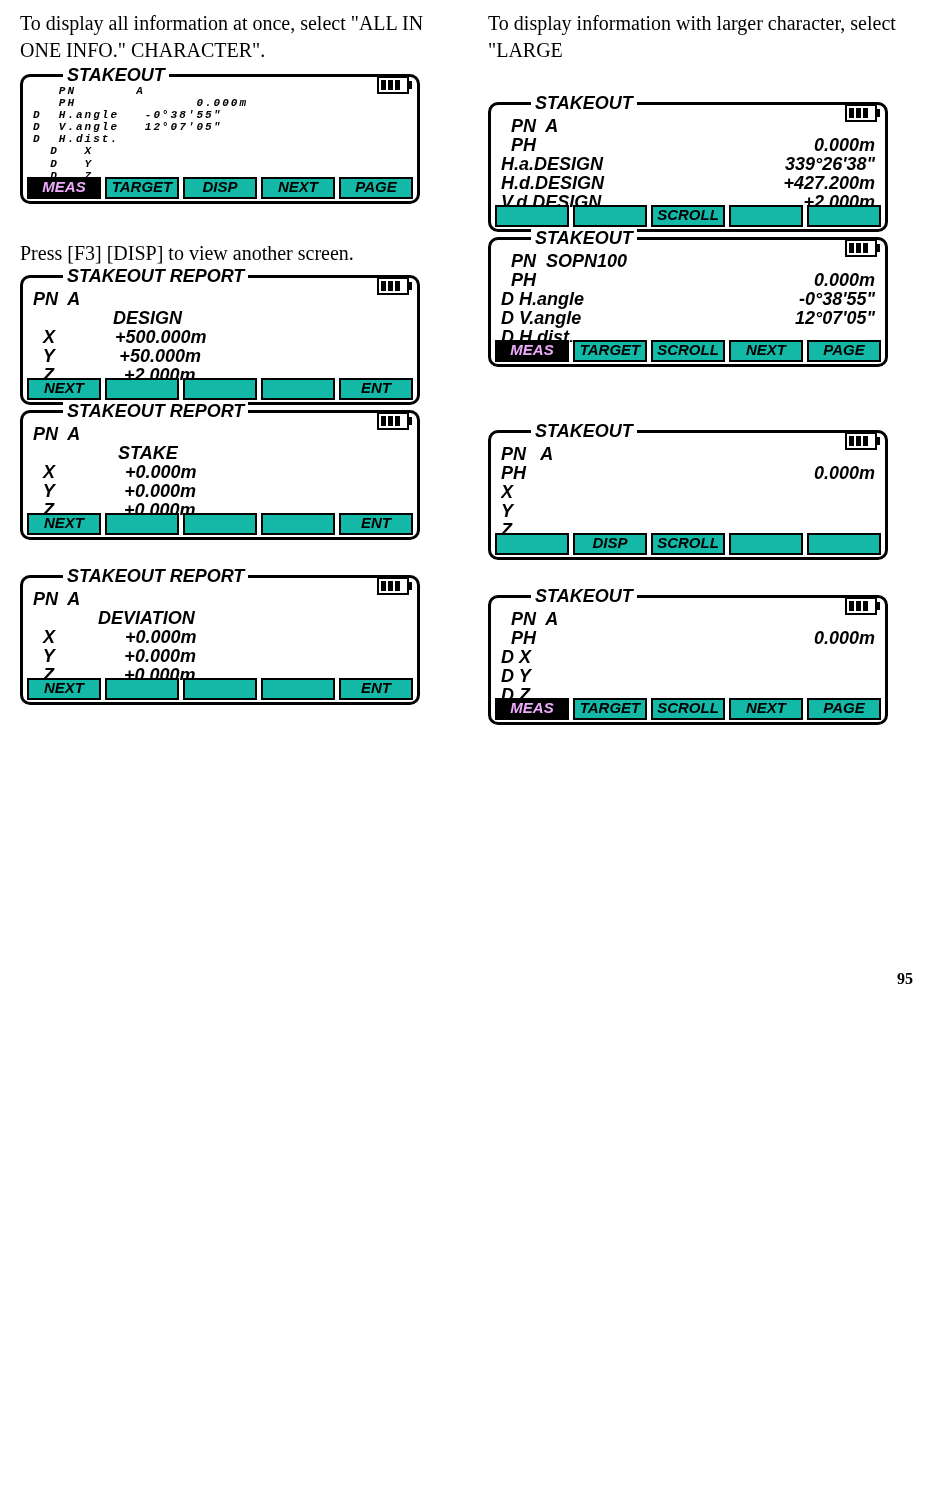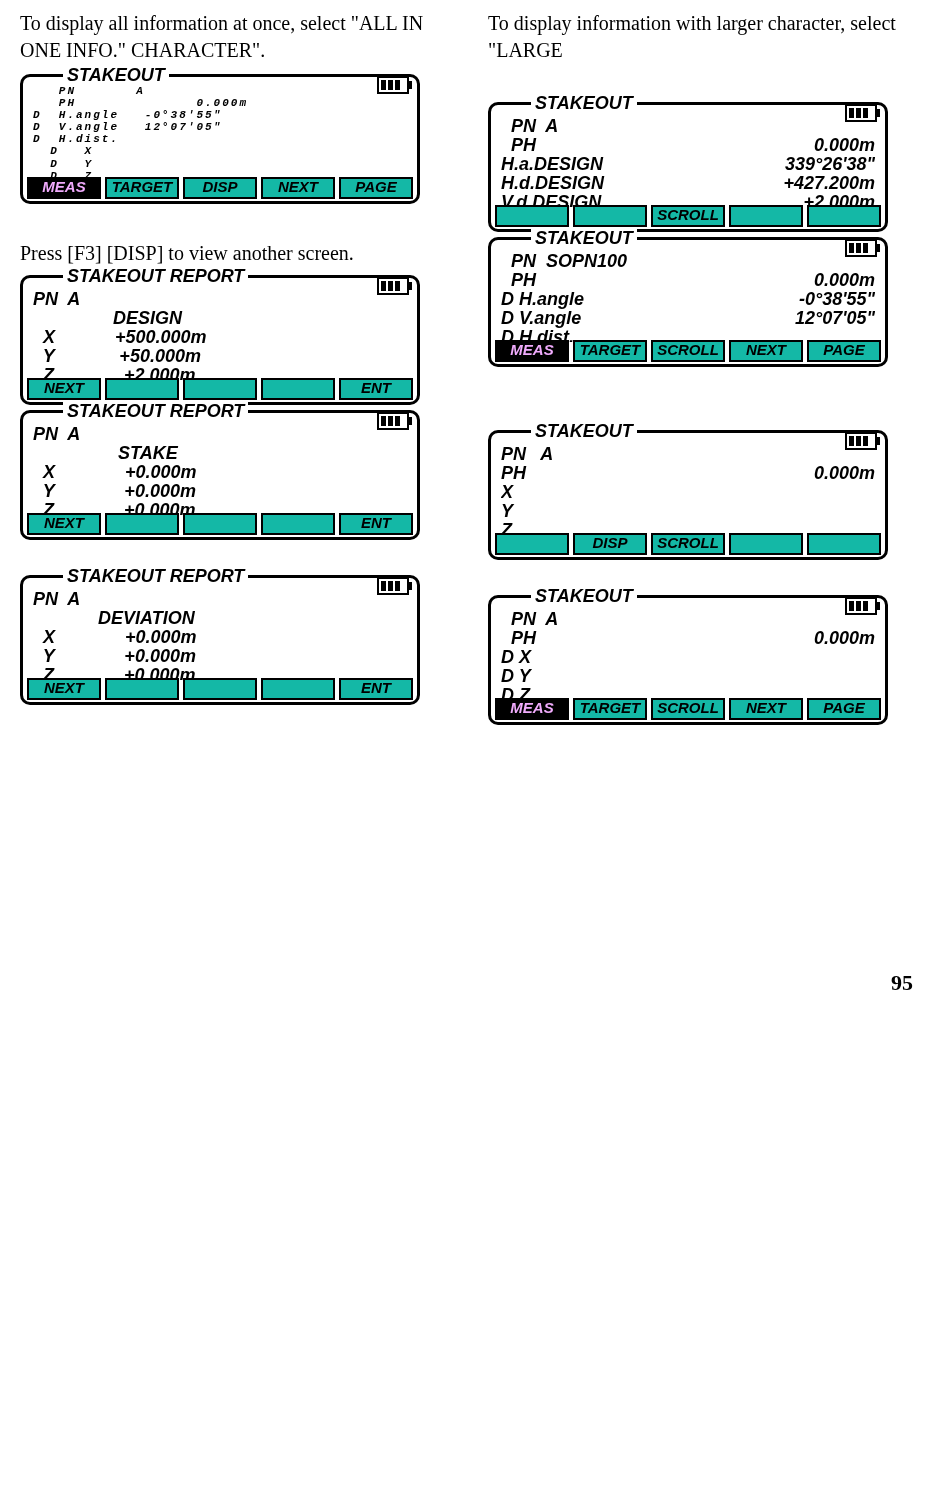--- a/index.html
+++ b/index.html
@@ -118,21 +118,21 @@
   .sk.inv {
     background: #000;
     color: #f0abfc;
   }
   .sk.empty {
     
   }
   .pagenum {
     text-align: right;
     font-weight: bold;
-    font-size: 22px;
+    font-size: 16px;
     margin-top: 240px;
   }
   .row-right {
     display: flex;
     justify-content: space-between;
   }
 </style>
 </head>
 <body>
 

